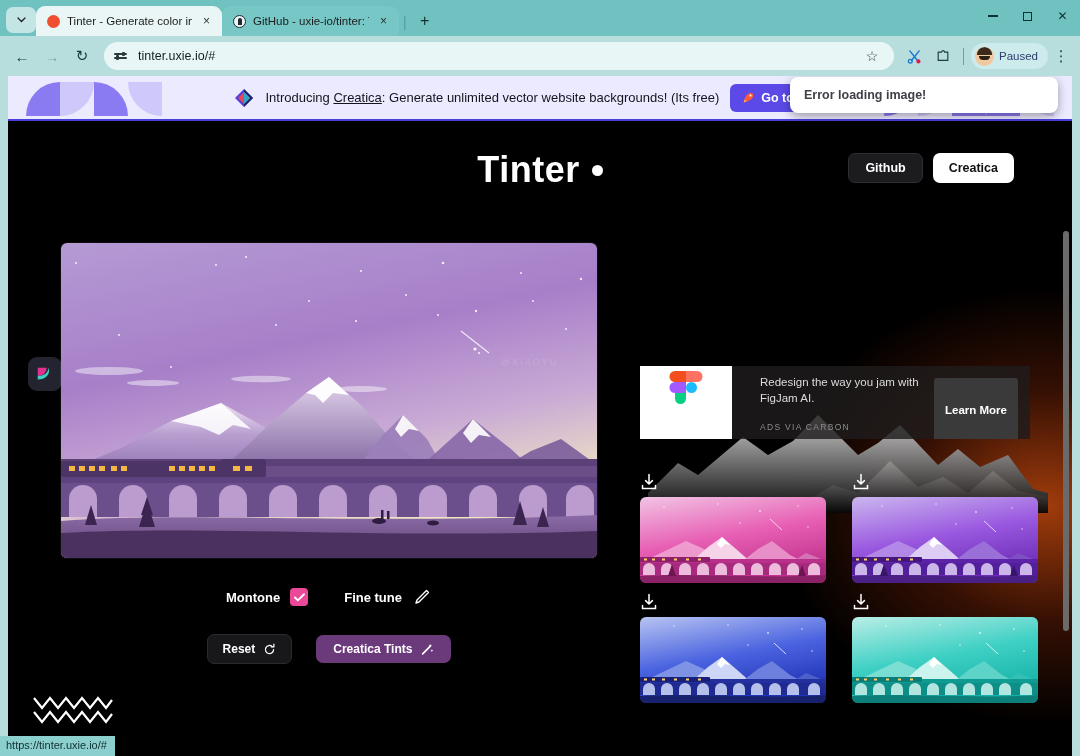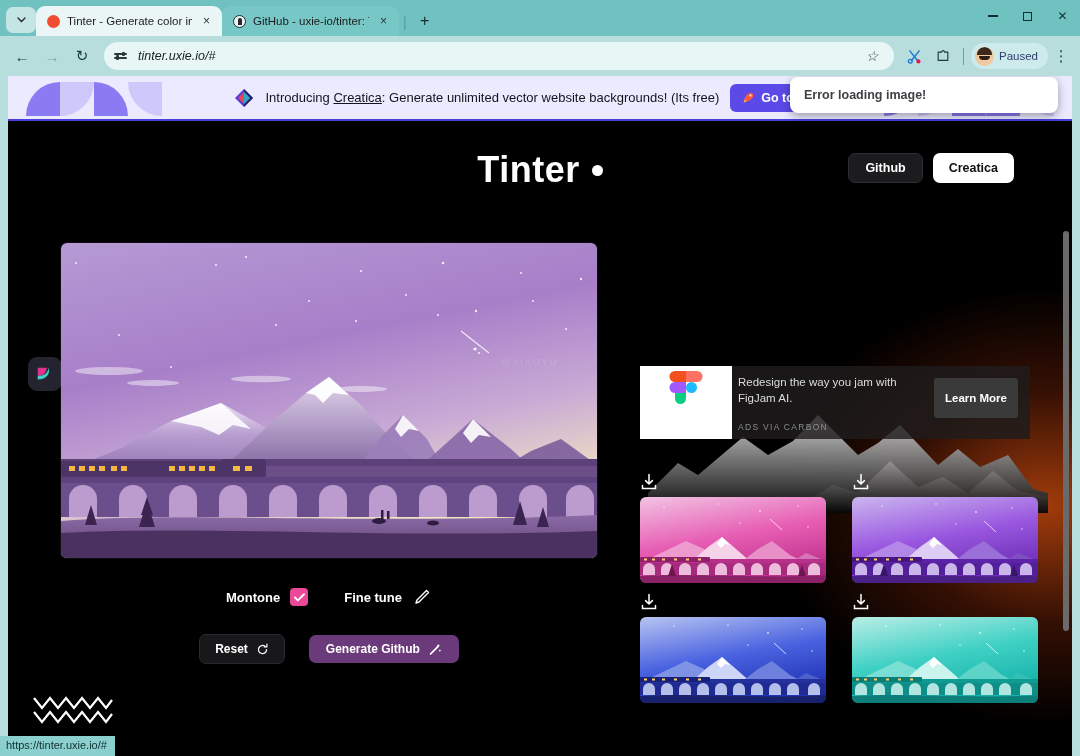--- a/index.html
+++ b/index.html
@@ -84,21 +84,21 @@
   .nav-btn {
     width: 28px; height: 28px; border-radius: 50%;
     display: flex; align-items: center; justify-content: center;
     font-size: 15px; color: #1b3b3a;
   }
   .nav-btn.disabled { color: #7aa9a8; }
   .omnibox {
     flex: 1; height: 28px; margin: 0 6px;
     background: #e8f6f5; border-radius: 14px;
     display: flex; align-items: center; gap: 9px;
-    padding: 0 10px; font-size: 12.5px; color: #16201f; font-style: italic;
+    padding: 0 10px; font-size: 12.5px; color: #16201f;
   }
   .omni-icon {
     width: 15px; height: 15px; flex-shrink: 0;
     display: flex; flex-direction: column; justify-content: center; gap: 2px;
   }
   .omni-icon i { display:block; height:1.6px; background:#2c3a39; border-radius:1px; position:relative; }
   .omni-icon i:nth-child(1){ width:13px; }
   .omni-icon i:nth-child(2){ width:13px; }
   .omni-icon i:nth-child(1)::after{content:"";position:absolute;left:8px;top:-1.6px;width:3px;height:4.5px;background:#2c3a39;border-radius:1px;}
   .omni-icon i:nth-child(2)::after{content:"";position:absolute;left:2px;top:-1.6px;width:3px;height:4.5px;background:#2c3a39;border-radius:1px;}
@@ -281,27 +281,27 @@
 
   .carbon-ad {
     position:absolute; left:632px; top:245px; width:390px; height:73px;
     background: rgba(30,28,28,.82);
     display:flex; align-items:stretch; overflow:hidden;
   }
   .carbon-img {
     width:92px; background:#fff; display:flex; align-items:center; justify-content:center;
     flex-shrink:0;
   }
-  .carbon-body { flex:1; padding:9px 10px 0 6px; display:flex; flex-direction:column; }
+  .carbon-body { flex:1; padding:9px 10px 0 28px; display:flex; flex-direction:column; }
   .carbon-text { color:#dcdcdc; font-size:11.5px; line-height:1.35; max-width:195px;}
   .carbon-tag { color:#8d8d8d; font-size:8.5px; letter-spacing:1.3px; margin-top:auto; padding-bottom:7px;}
   .carbon-cta {
     align-self:flex-start; margin:12px 12px 0 0;
     background:#3a3a3a; color:#fff; font-size:11.5px; font-weight:700;
-    border:none; border-radius:3px; padding:14px 11px; cursor:pointer;
+    border:none; border-radius:3px; padding:26px 11px; cursor:pointer;
   }
 
   .tint-grid {
     position:absolute; left:632px; top:352px; width:400px;
     display:grid; grid-template-columns: 186px 186px; gap: 10px 26px;
   }
   .tint-cell { position:relative; }
   .dl-icon { width:18px; height:18px; margin-bottom:6px; cursor:pointer; display:block;}
   .tint-img { width:186px; height:86px; border-radius:6px; overflow:hidden; display:block;}
 
@@ -643,21 +643,21 @@
           <button class="btn-reset">
             <span>Reset</span>
             <span>
               <svg width="13" height="13" viewBox="0 0 16 16">
                   <path d="M13 8a5 5 0 11-1.6-3.6" fill="none" stroke="#fff" stroke-width="1.5" stroke-linecap="round"></path>
                   <path d="M13.4 1.5v3.3h-3.3" fill="none" stroke="#fff" stroke-width="1.5" stroke-linecap="round" stroke-linejoin="round"></path>
                 </svg>
             </span>
           </button>
           <button class="btn-generate">
-            <span>Generate Github</span>
+            <span>Creatica Tints</span>
             <span>
               <svg width="14" height="14" viewBox="0 0 16 16">
                   <path d="M3 13.5L11 5.5" stroke="#fff" stroke-width="2" stroke-linecap="round"></path>
                   <path d="M10 4.5l1.8-1.8 1.6 1.6-1.8 1.8z" fill="#fff"></path>
                   <path d="M13.6 8.2l.5 1.2 1.2.5-1.2.5-.5 1.2-.5-1.2-1.2-.5 1.2-.5z" fill="#fff"></path>
                 </svg>
             </span>
           </button>
         </div>
 

